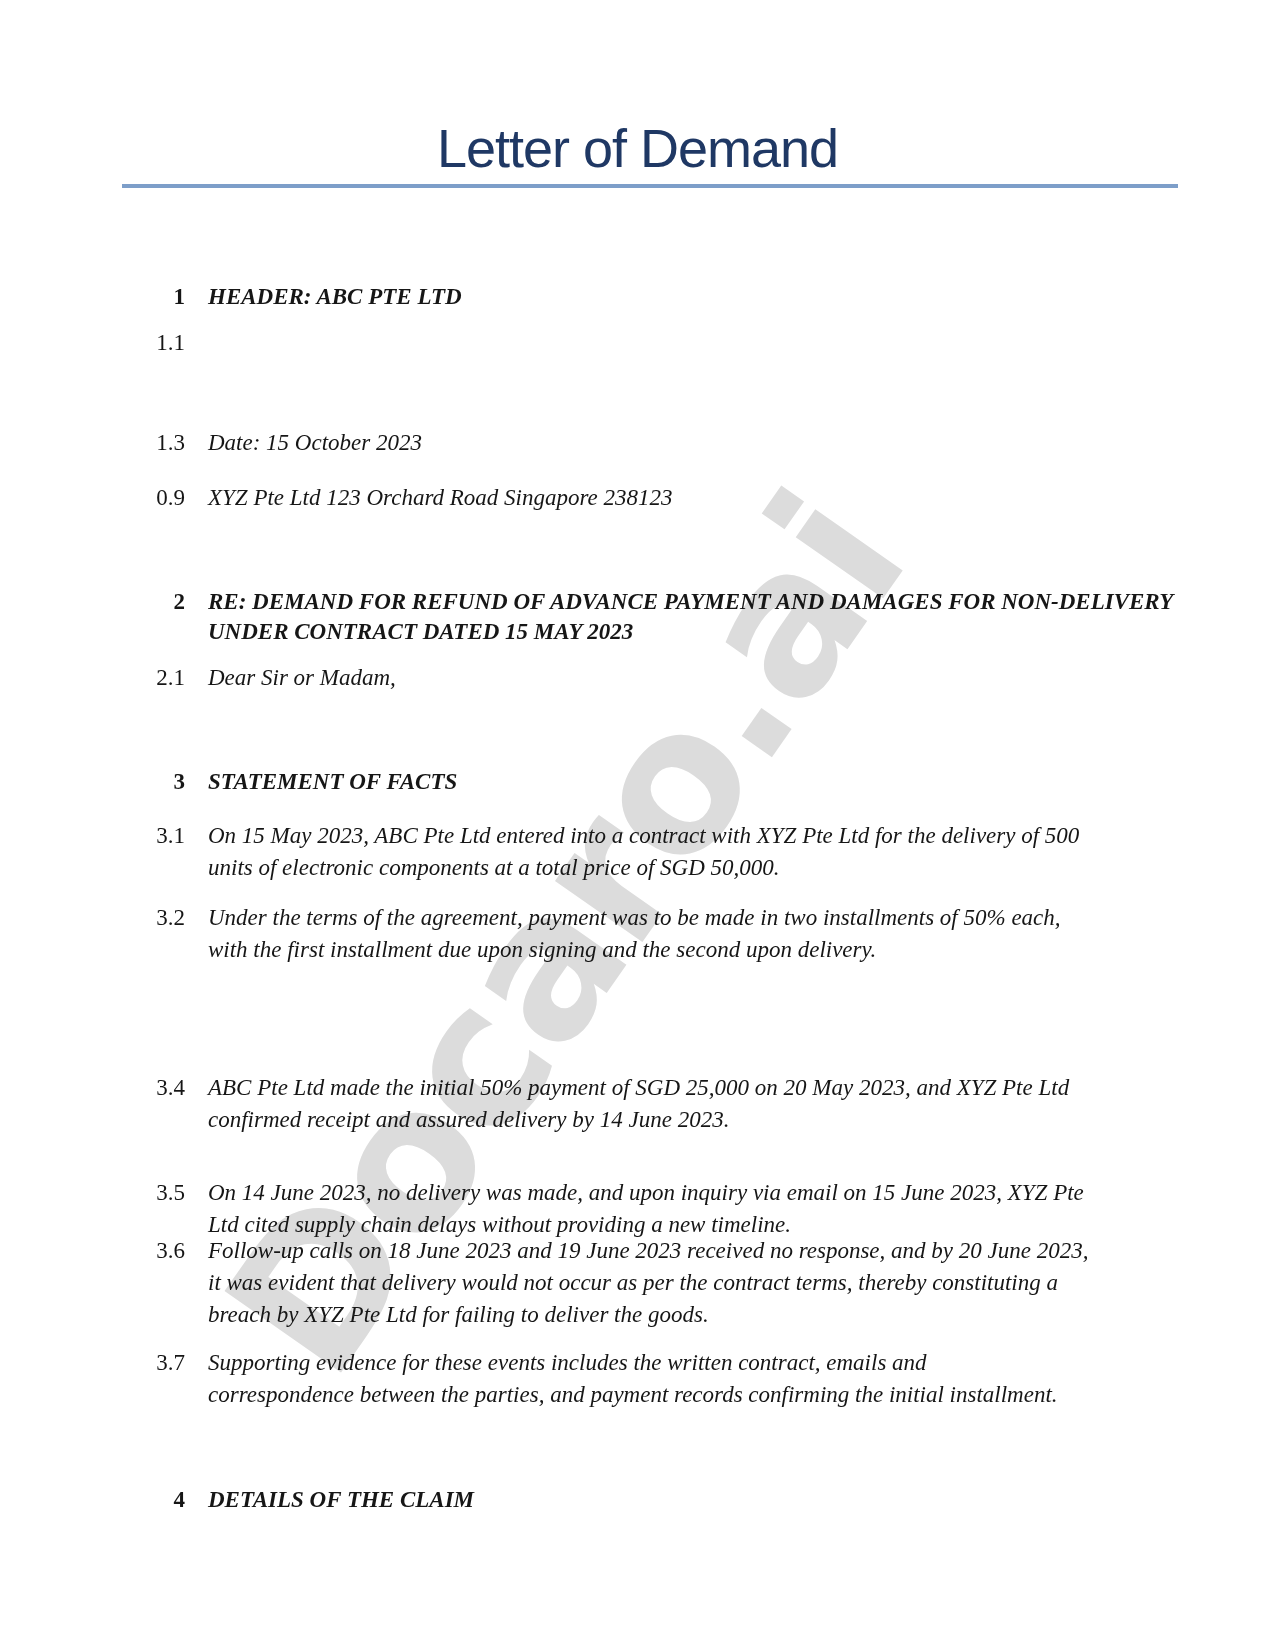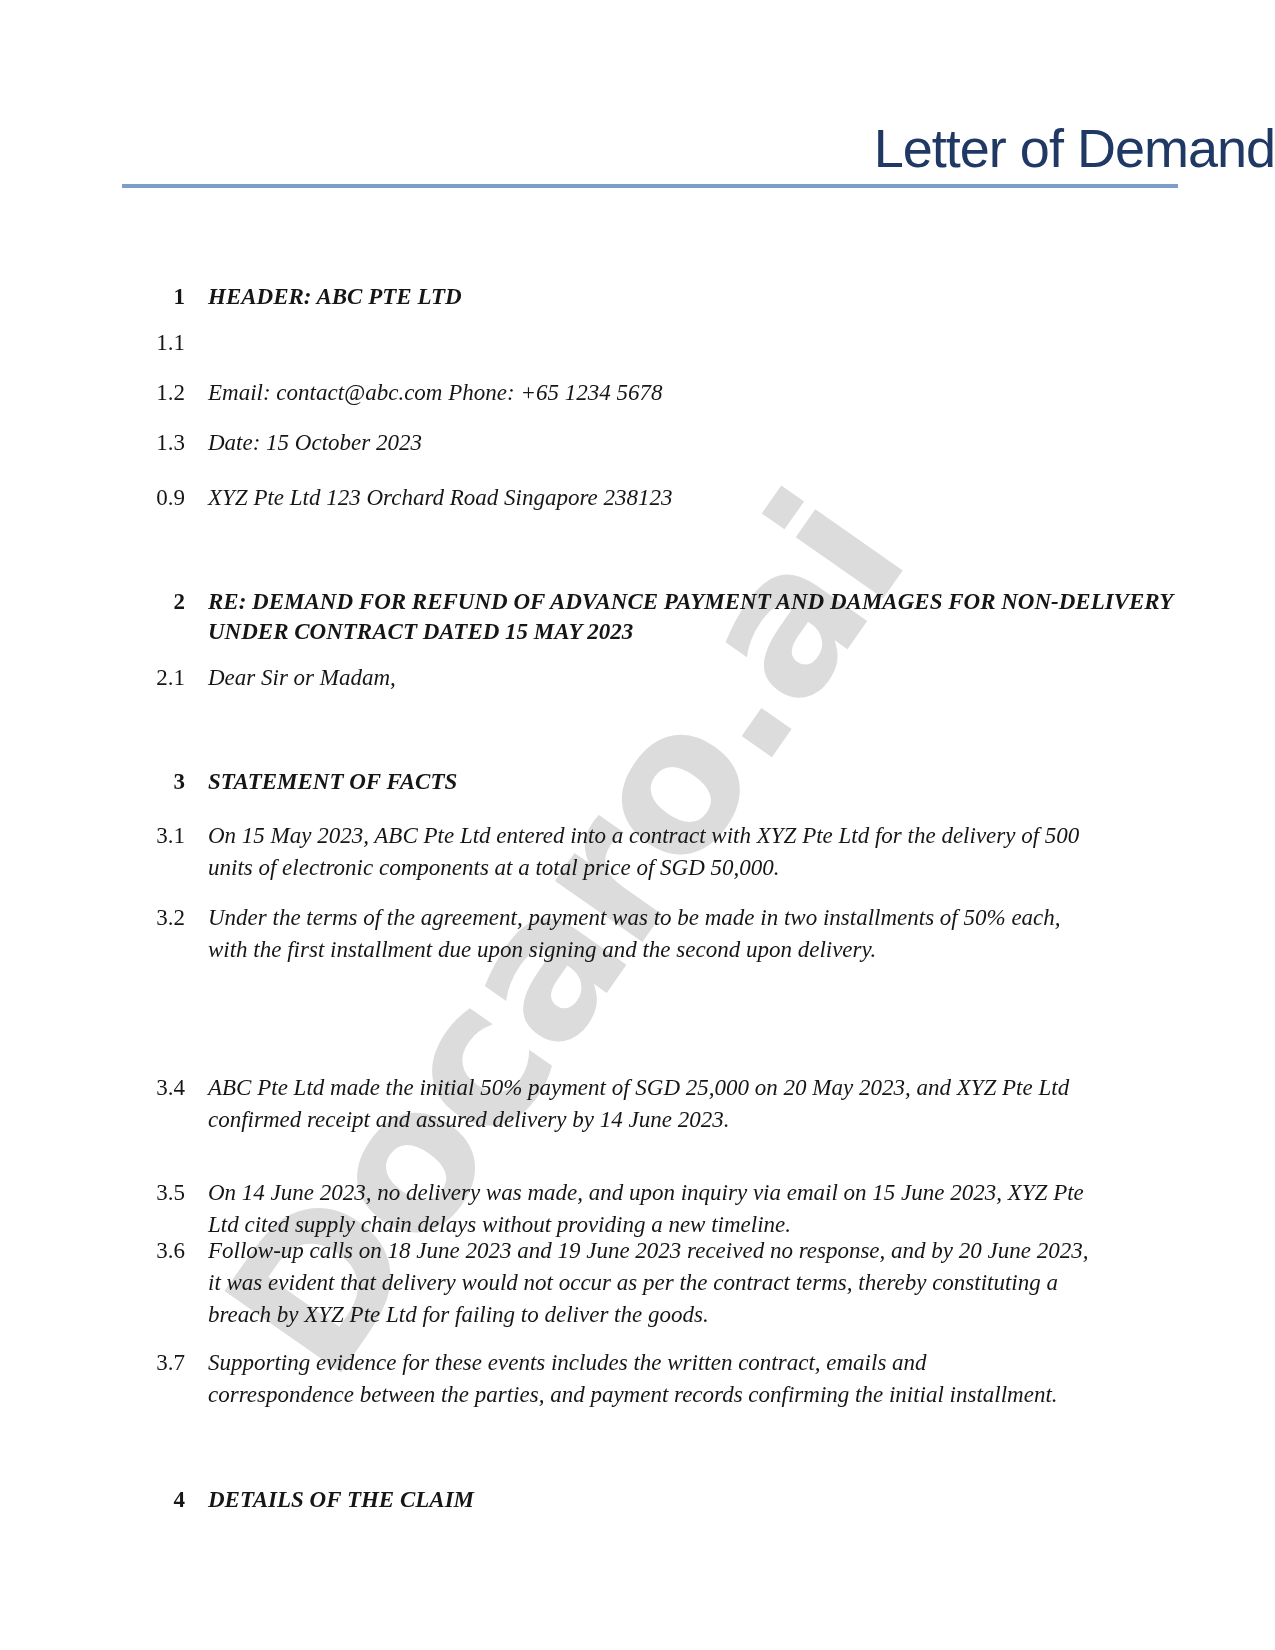--- a/index.html
+++ b/index.html
@@ -22,21 +22,21 @@
     letter-spacing:-4px;
     color:#dcdcdc;
     white-space:nowrap;
     z-index:0;
     user-select:none;
   }
   .content { position:absolute; inset:0; z-index:1; }
   .doc-title {
     position:absolute;
     top:118px; left:0; right:0;
-    text-align:right;
+    text-align:center;
     font-family:"Liberation Sans", sans-serif;
     font-weight:400;
     font-size:54px;
     line-height:60px;
     letter-spacing:-1px;
     color:#1f3864;
   }
   .title-rule {
     position:absolute;
     top:184px; left:122px;
@@ -73,24 +73,20 @@
 
     <div class="doc-title">Letter of Demand</div>
     <div class="title-rule"></div>
 
     <div class="row heading" style="top:282px">
       <span class="num">1</span>
       <div class="txt">HEADER: ABC PTE LTD</div>
     </div>
     <div class="row" style="top:327px">
       <span class="num">1.1</span>
-    </div>
-    <div class="row" style="top:377px">
-      <span class="num">1.2</span>
-      <div class="txt">Email: contact@abc.com Phone: +65 1234 5678</div>
     </div>
     <div class="row" style="top:427px">
       <span class="num">1.3</span>
       <div class="txt">Date: 15 October 2023</div>
     </div>
     <div class="row" style="top:482px">
       <span class="num">0.9</span>
       <div class="txt">XYZ Pte Ltd 123 Orchard Road Singapore 238123</div>
     </div>
 

